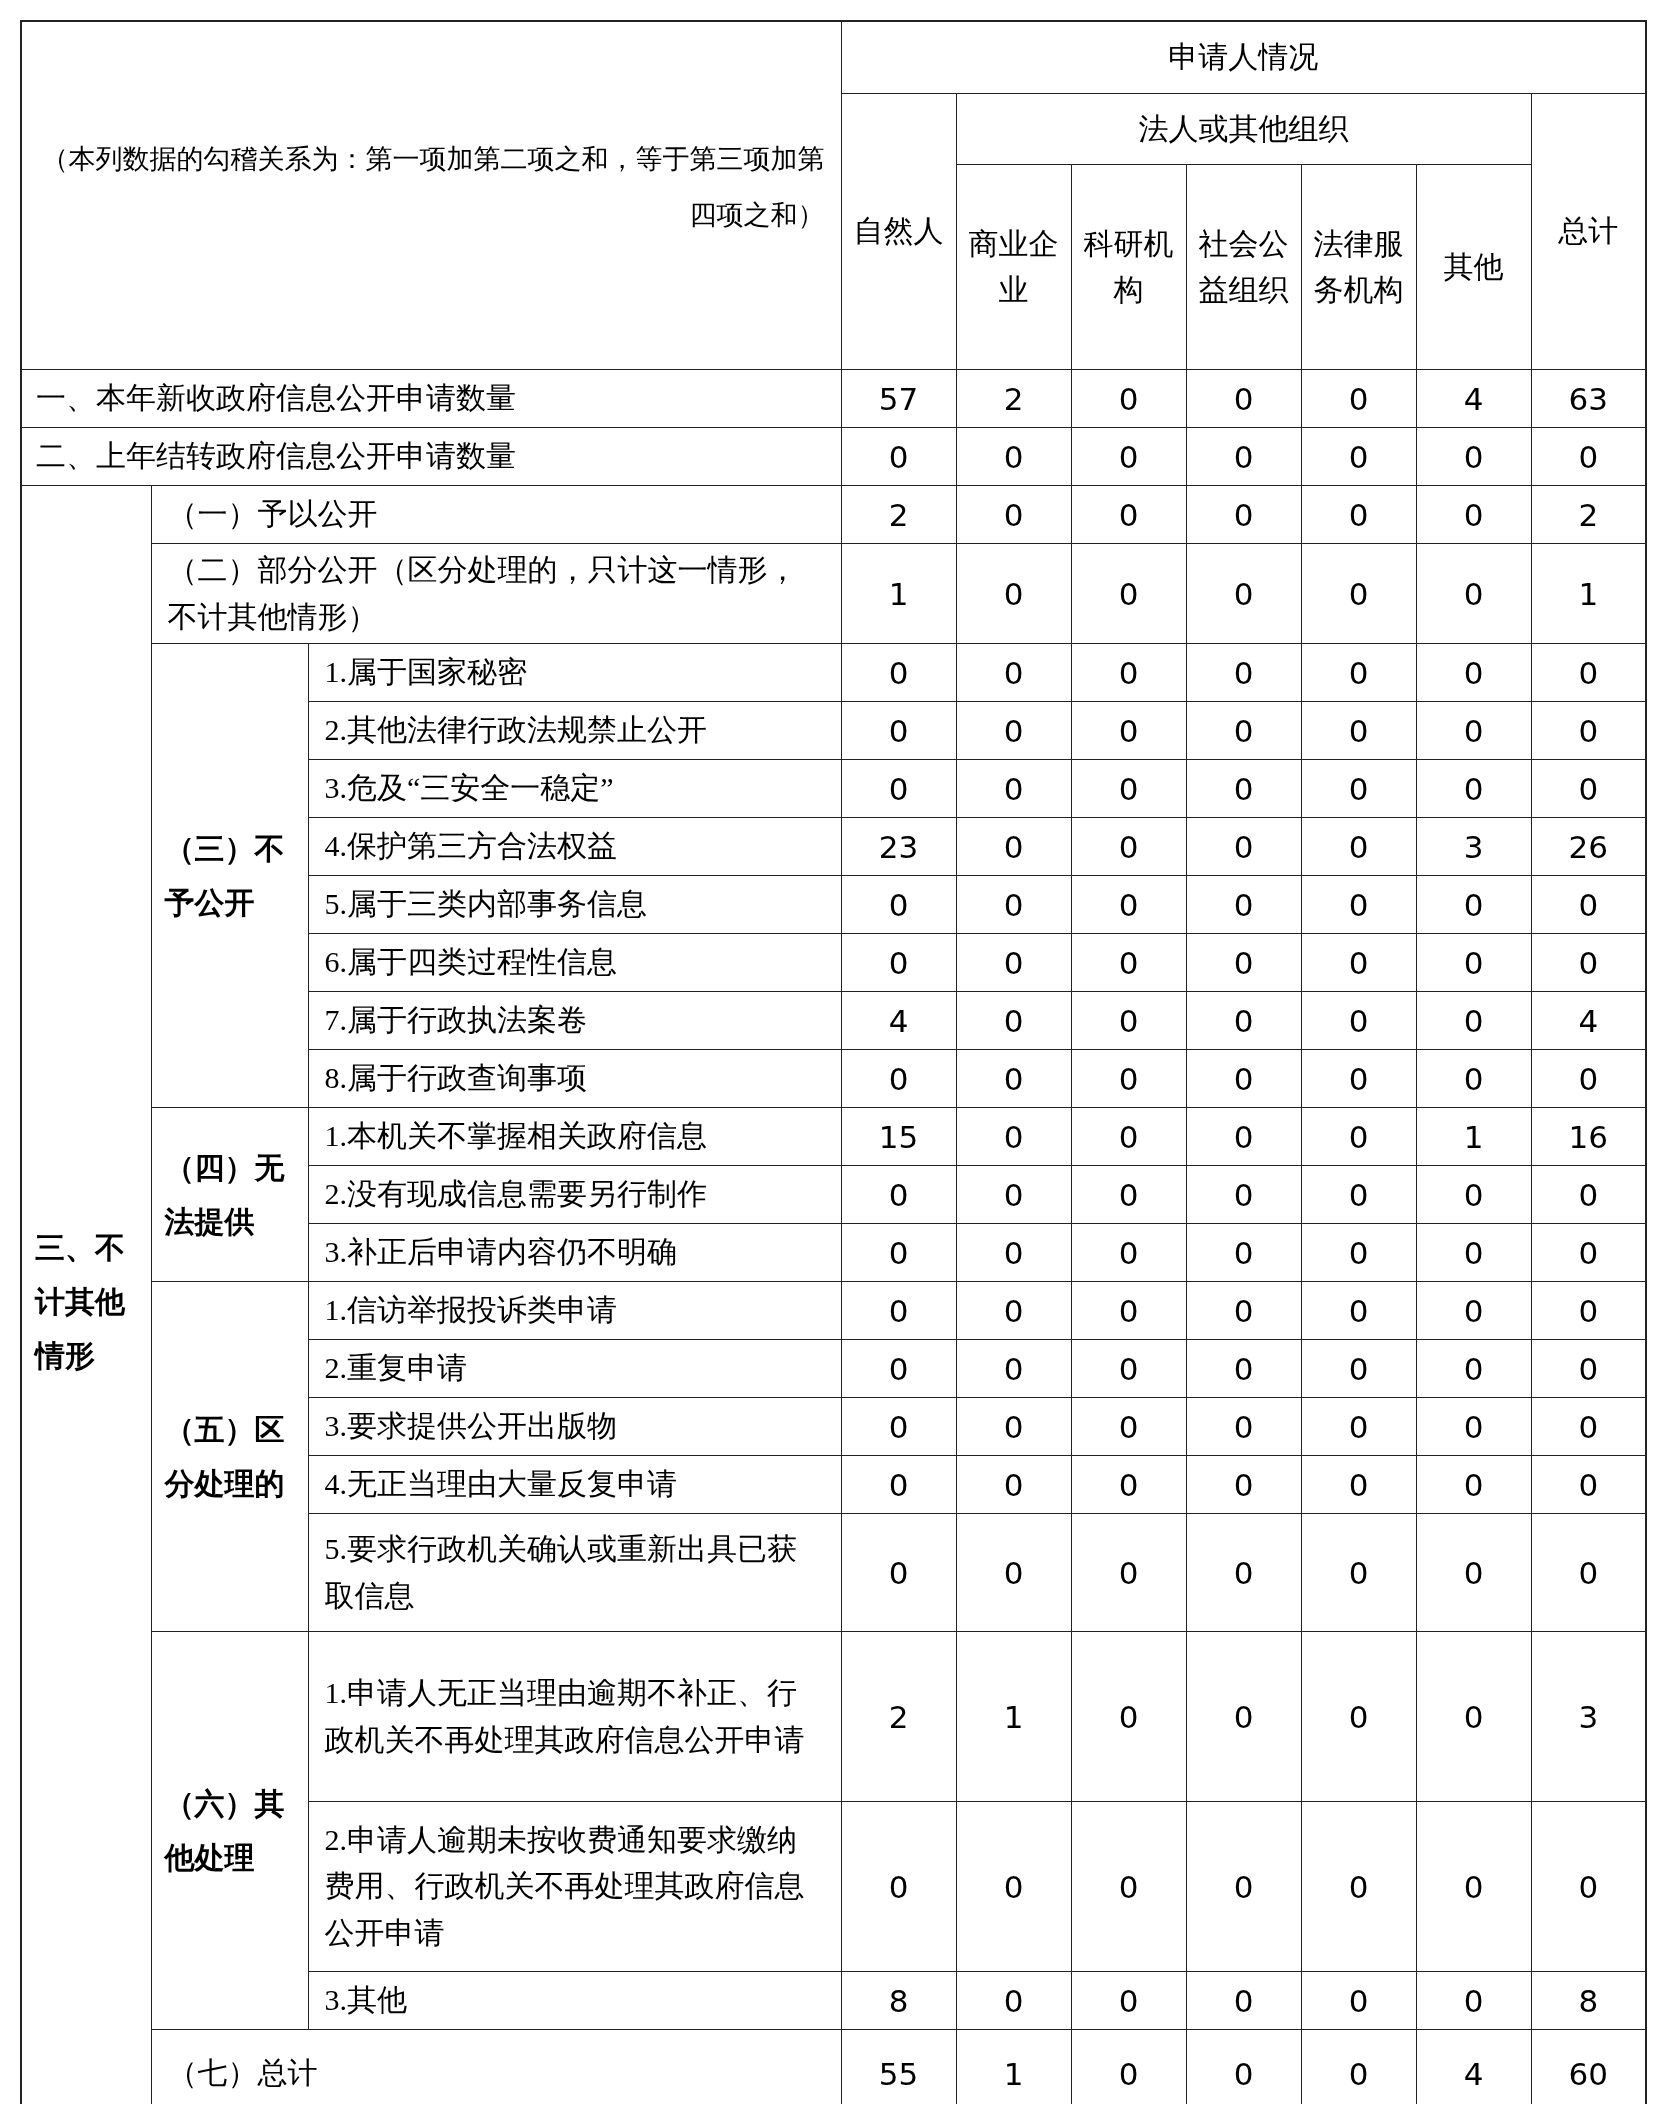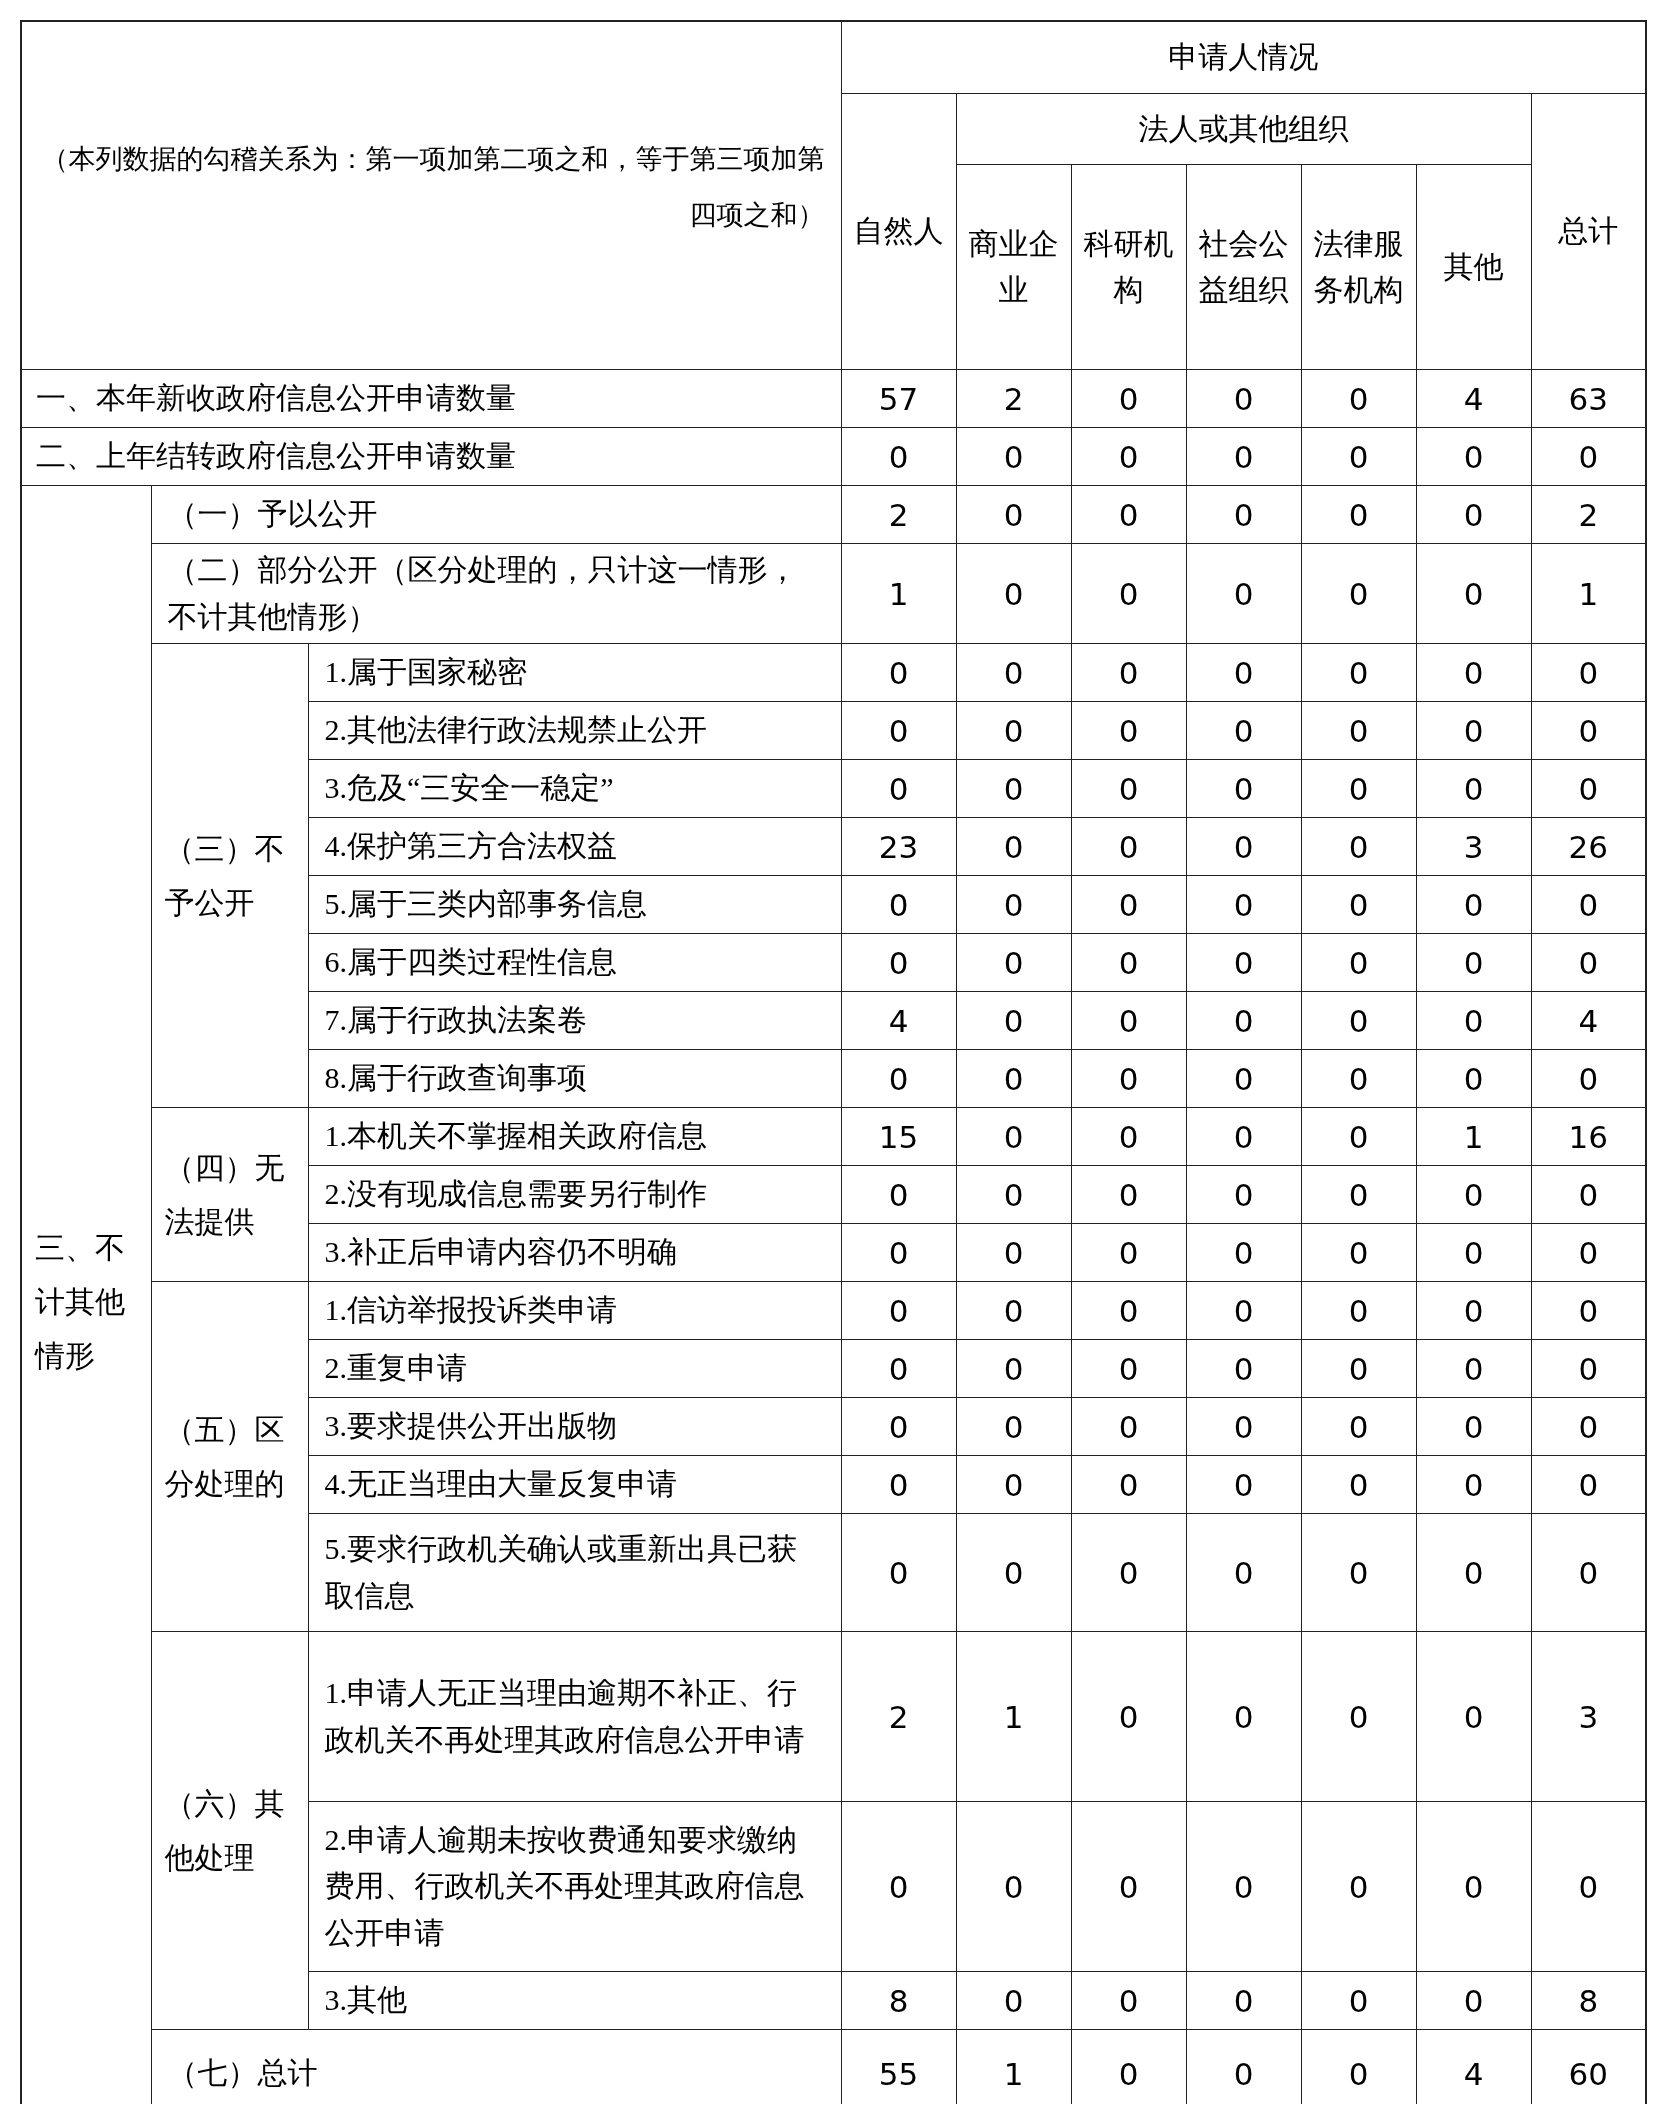--- a/index.html
+++ b/index.html
@@ -47,20 +47,21 @@
   td.lbl {
     font-size:30px;
     line-height:1.55;
     text-align:left;
     padding:3px 14px 3px 16px;
   }
   td.lbl[data-role="group"],
   td.lbl[data-role="section-col"] {
     padding:3px 11px 3px 13px;
     line-height:1.8;
+    font-weight:bold;
   }
   td.lbl[data-role="full"] { padding-left:14px;margin-left:20px; }
   td.num {
     text-align:center;
     font-family:"DejaVu Sans","Liberation Sans",sans-serif;
     font-size:31px;
     padding:0;
   }
 </style>
 </head>

